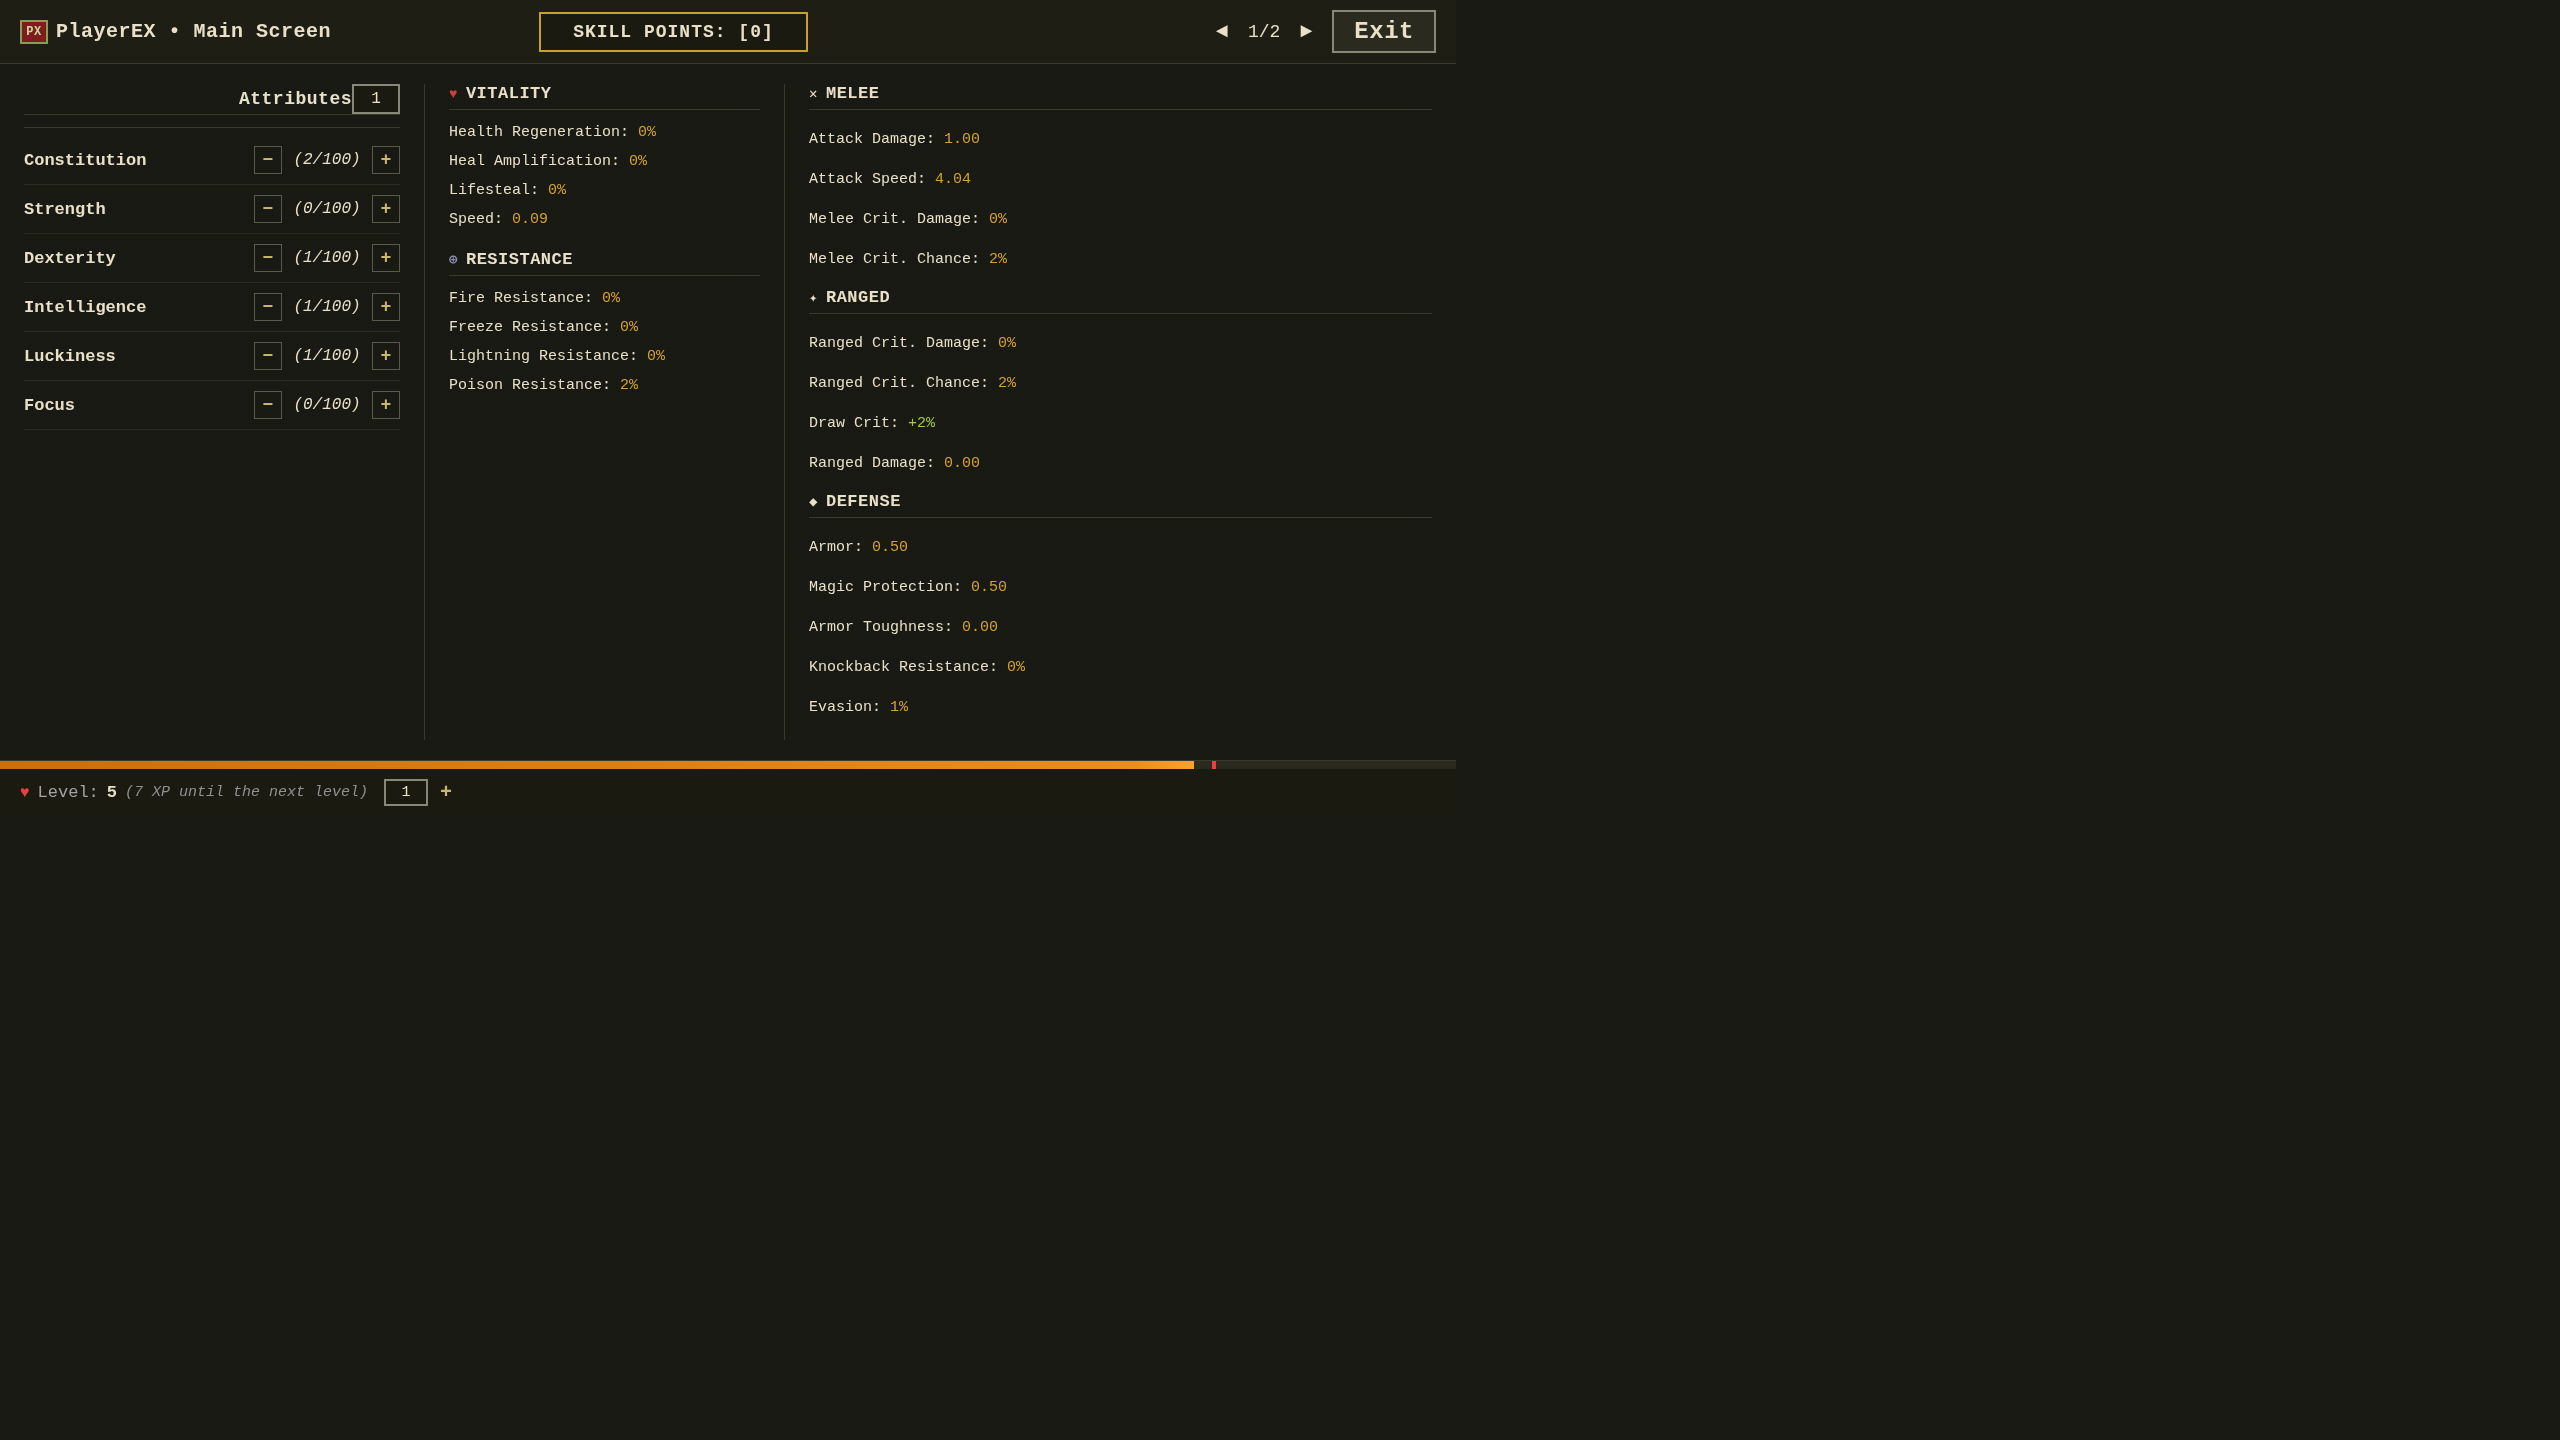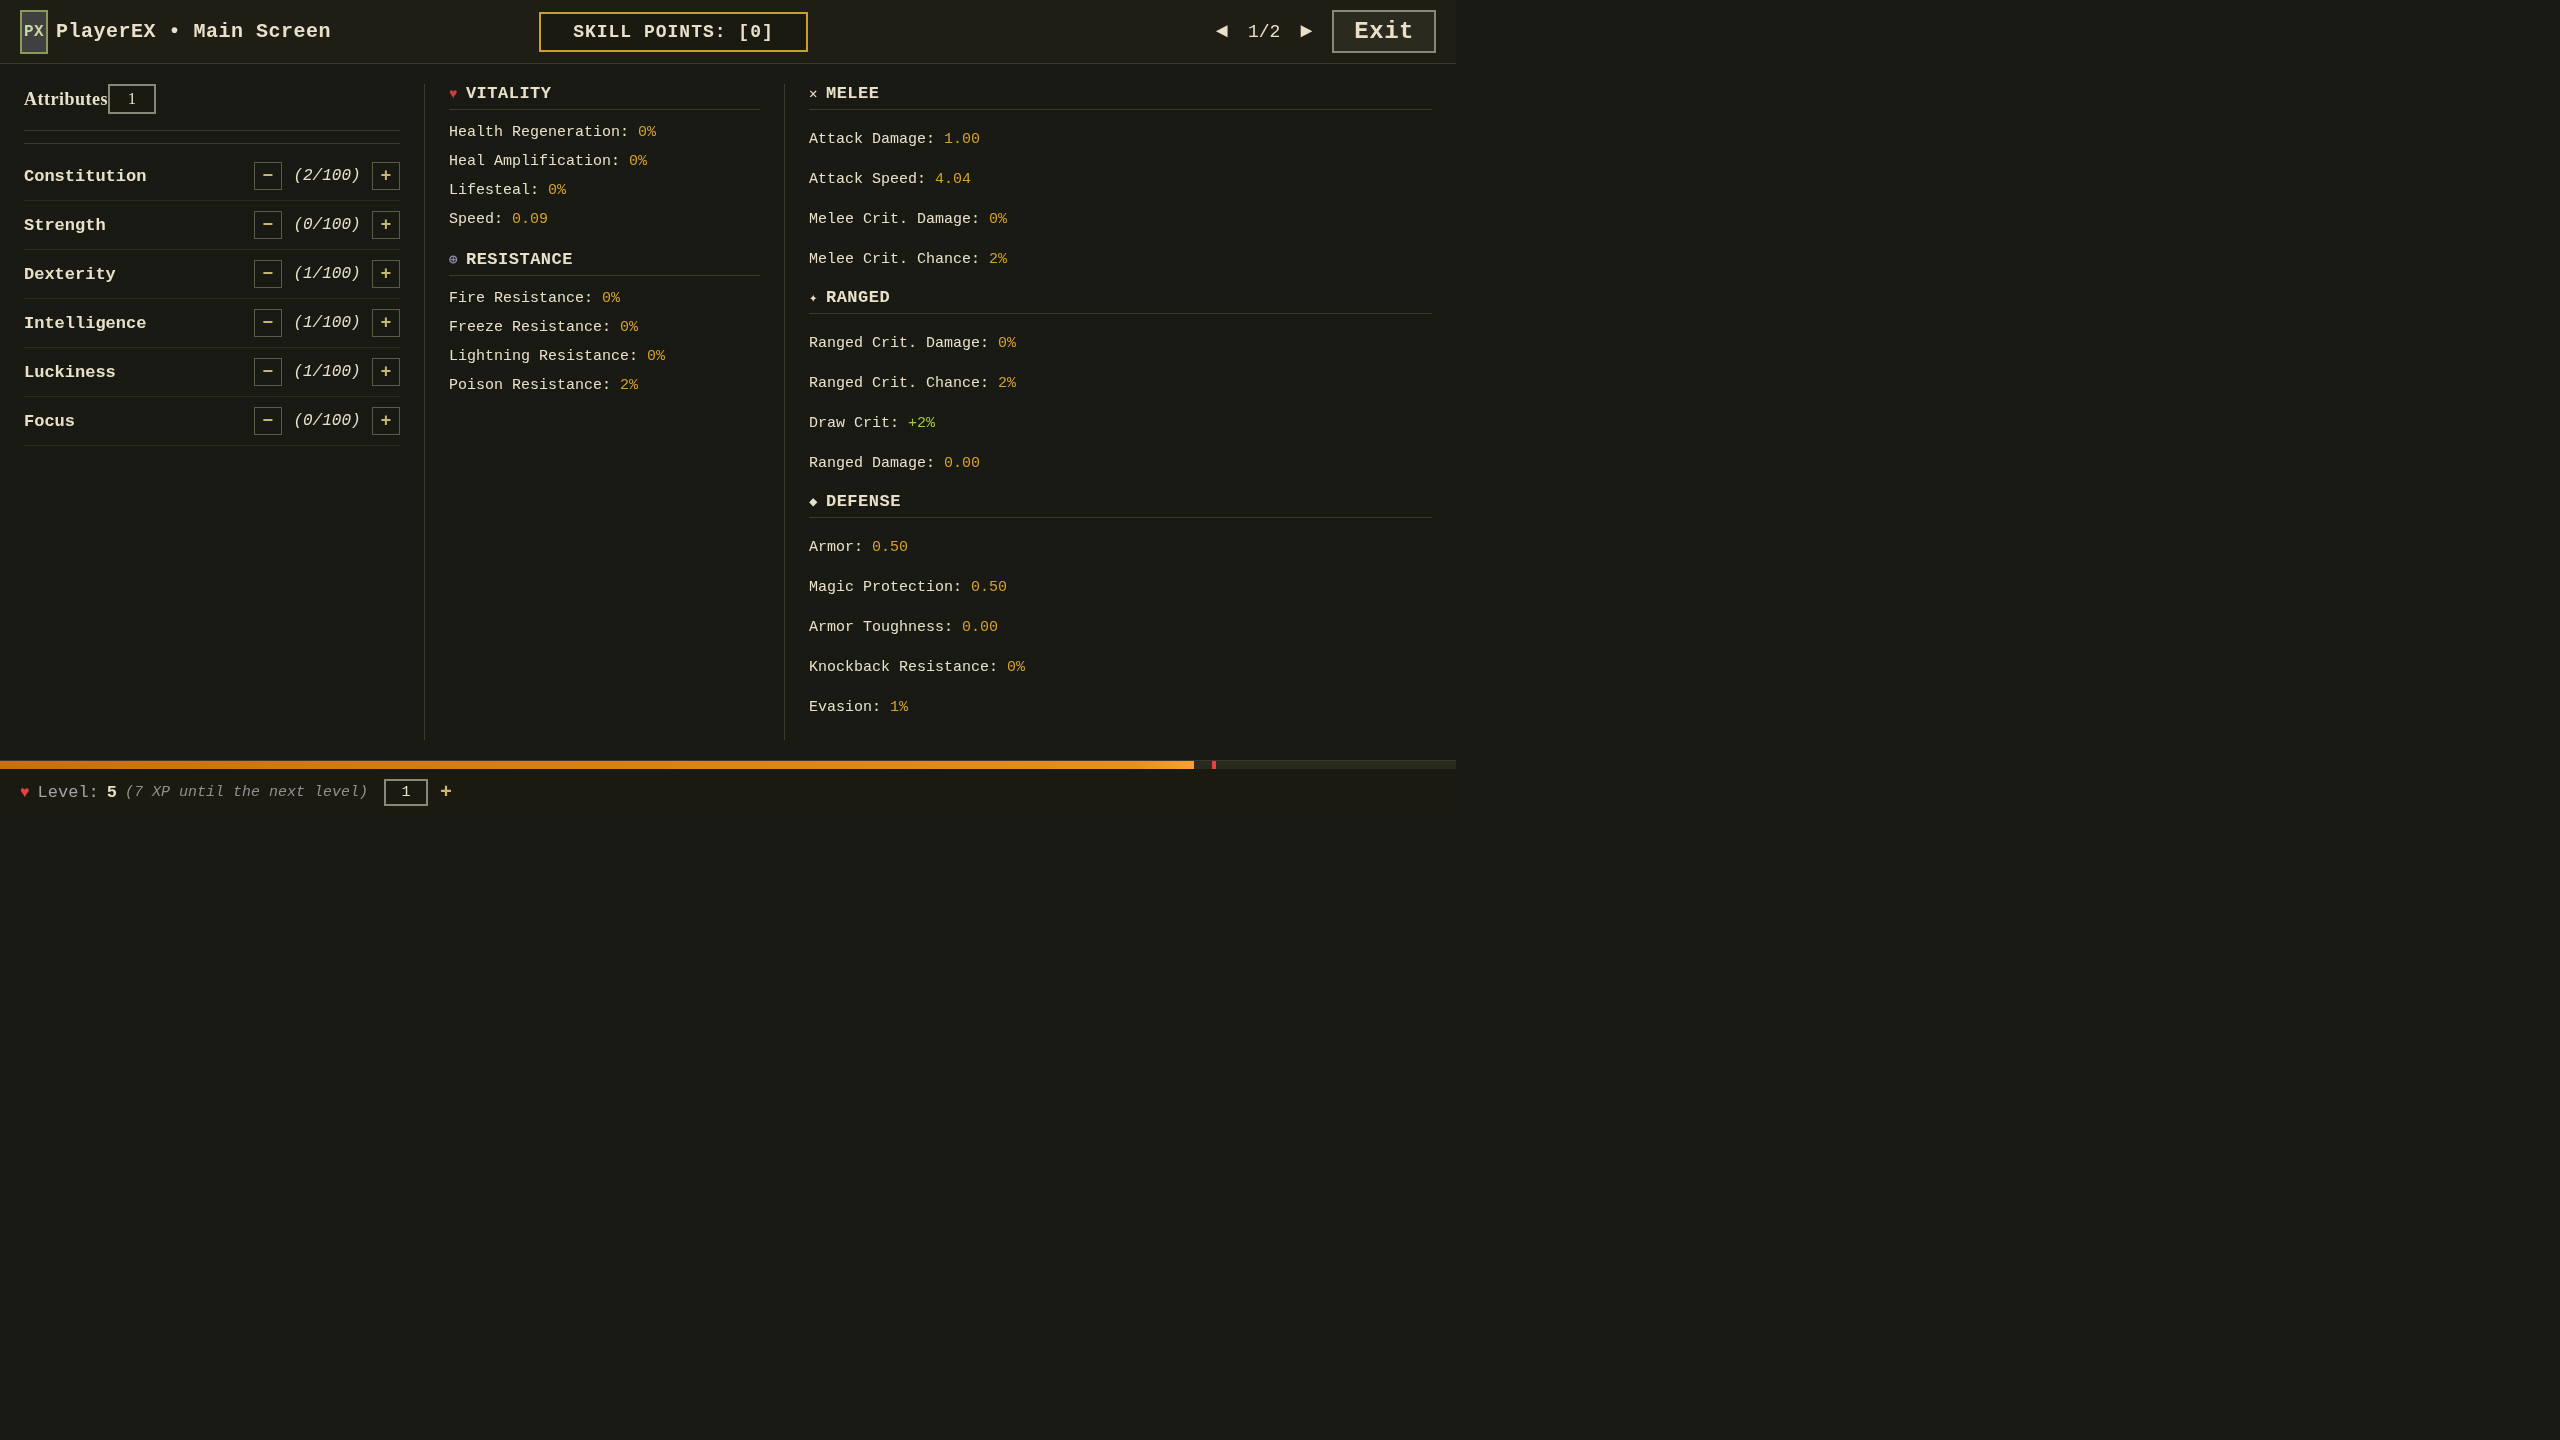--- a/index.html
+++ b/index.html
@@ -51,27 +51,27 @@
       align-items: center;
       gap: 8px;
       font-size: 20px;
       font-weight: bold;
       color: #e8e0c8;
       letter-spacing: 0.5px;
     }
 
     .header-icon {
       width: 28px;
-      height: 44px;
-      background: #404040;
+      height: 24px;
+      background: #7f1d1d;
       border: 2px solid #8a9a5a;
       display: flex;
       align-items: center;
       justify-content: center;
-      font-size: 16px;
+      font-size: 12px;
       color: #c8d8a0;
     }
 
     .skill-points-box {
       margin: 8px auto;
       border: 2px solid #c8a030;
       padding: 8px 32px;
       font-size: 18px;
       font-weight: bold;
       color: #e8e0c8;
@@ -125,25 +125,24 @@
     
     .attributes-panel {
       width: 400px;
       flex-shrink: 0;
       padding-right: 24px;
     }
 
     .section-header-row {
       display: flex;
       align-items: center;
-      justify-content: flex-start;
+      justify-content: flex-end;
       margin-bottom: 12px;
-      padding-bottom: 16px;
+      padding-bottom: 0;
       border-bottom: 1px solid #3a3a2a;
-      font-family: Liberation Serif, serif;
     }
 
     .section-title {
       font-size: 18px;
       font-weight: bold;
       color: #e8e0c8;
       letter-spacing: 0.5px;
     }
 
     .attr-input-box {

